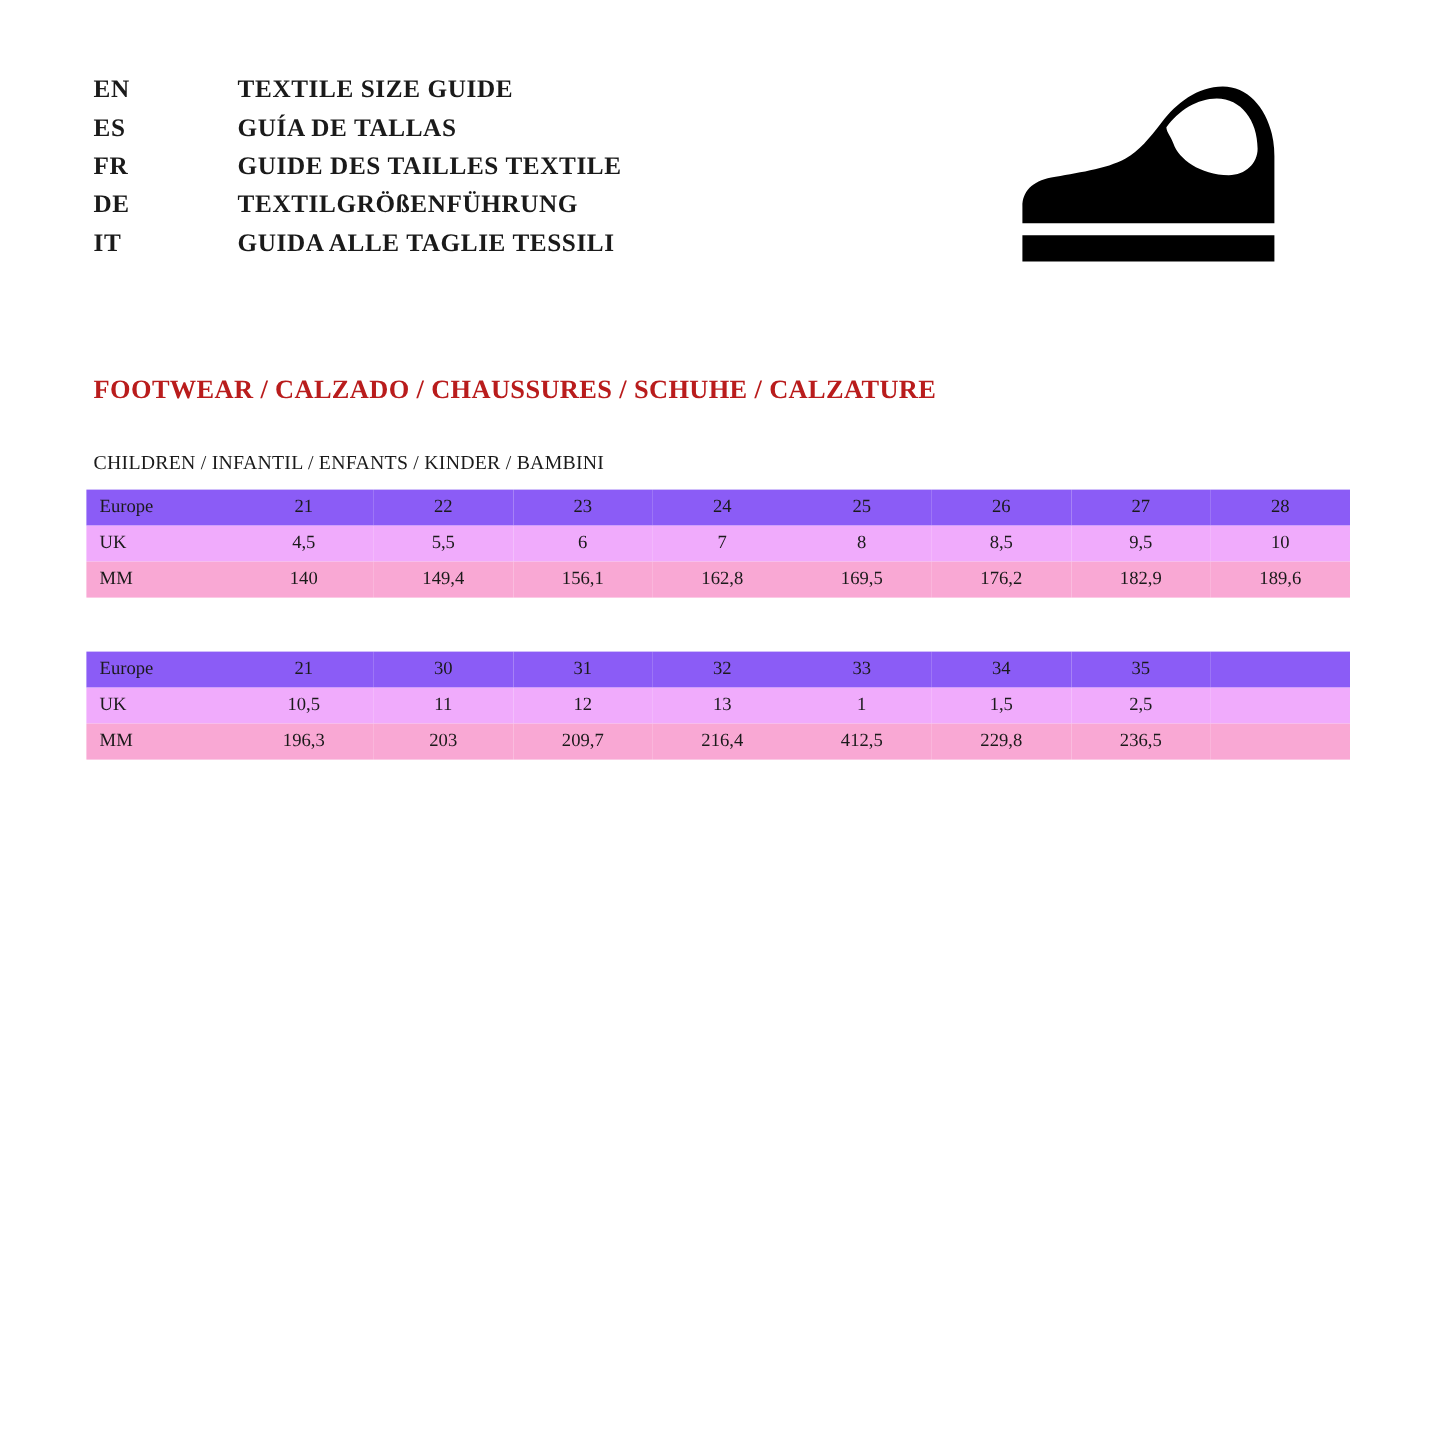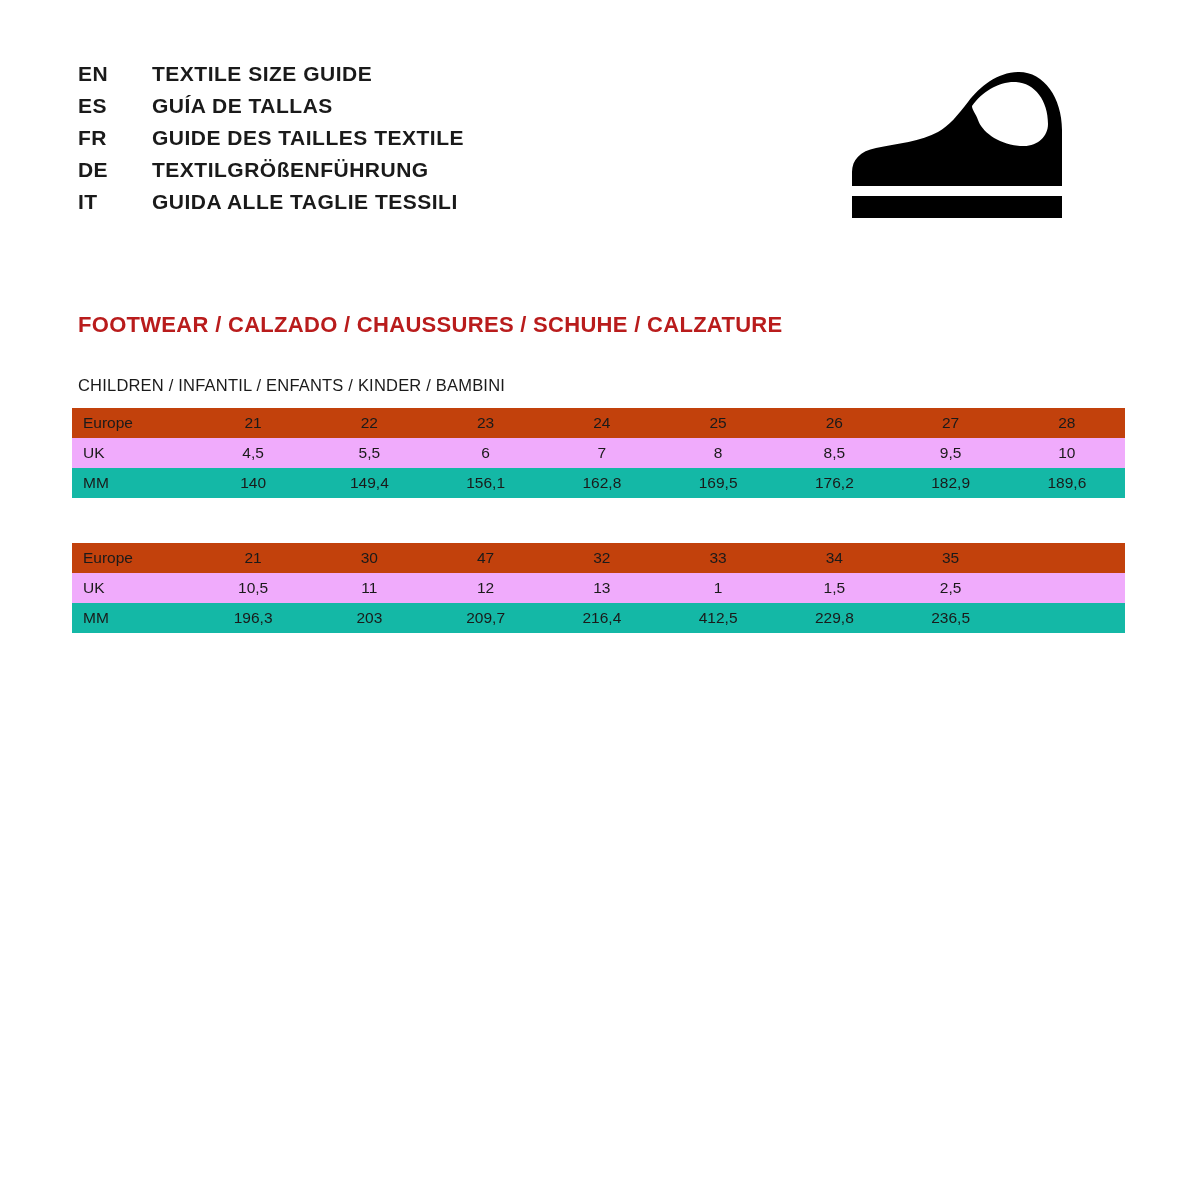--- a/index.html
+++ b/index.html
@@ -13,20 +13,21 @@
     font-family: "Liberation Sans", sans-serif;
     color: #1a1a1a;
     position: relative;
     overflow: hidden;
   }
   .page {
     position: absolute;
     top: 0; left: 0;
     width: 1200px;
     height: 952px;
+    font-family: Liberation Serif, serif;
   }
 
   
   .header {
     position: absolute;
     top: 62px;
     left: 78px;
     width: 1050px;
     display: flex;
     justify-content: space-between;
@@ -46,20 +47,21 @@
     font-weight: 700;
     letter-spacing: 0.4px;
     color: #1a1a1a;
   }
   .lang-title {
     font-size: 21px;
     font-weight: 700;
     letter-spacing: 0.5px;
     color: #1a1a1a;
     white-space: nowrap;
+    margin-left: 46px;
   }
 
   .shoe-icon {
     margin-right: 62px;
     margin-top: 8px;
   }
 
   
   .section-title {
     position: absolute;
@@ -98,23 +100,23 @@
     text-align: center;
     color: #1a1a1a;
     padding: 0;
     vertical-align: middle;
   }
   .size-table td.label {
     text-align: left;
     padding-left: 11px;
     width: 112px;
   }
-  tr.row-head td { background: #c2410c; }
+  tr.row-head td { background: #8b5cf6; }
   tr.row-mid  td { background: #f0abfc; }
-  tr.row-alt  td { background: #14b8a6; }
+  tr.row-alt  td { background: #f9a8d4; }
 </style>
 </head>
 <body>
 
 <div class="page">
 
   <div class="header">
 
     <div class="lang-list">
       <div class="lang-row">
@@ -188,21 +190,21 @@
       </tr>
     </tbody>
   </table>
 
   <table class="size-table t2">
     <tbody>
       <tr class="row-head">
         <td class="label">Europe</td>
         <td>21</td>
         <td>30</td>
-        <td>47</td>
+        <td>31</td>
         <td>32</td>
         <td>33</td>
         <td>34</td>
         <td>35</td>
         <td></td>
       </tr>
       <tr class="row-mid">
         <td class="label">UK</td>
         <td>10,5</td>
         <td>11</td>

